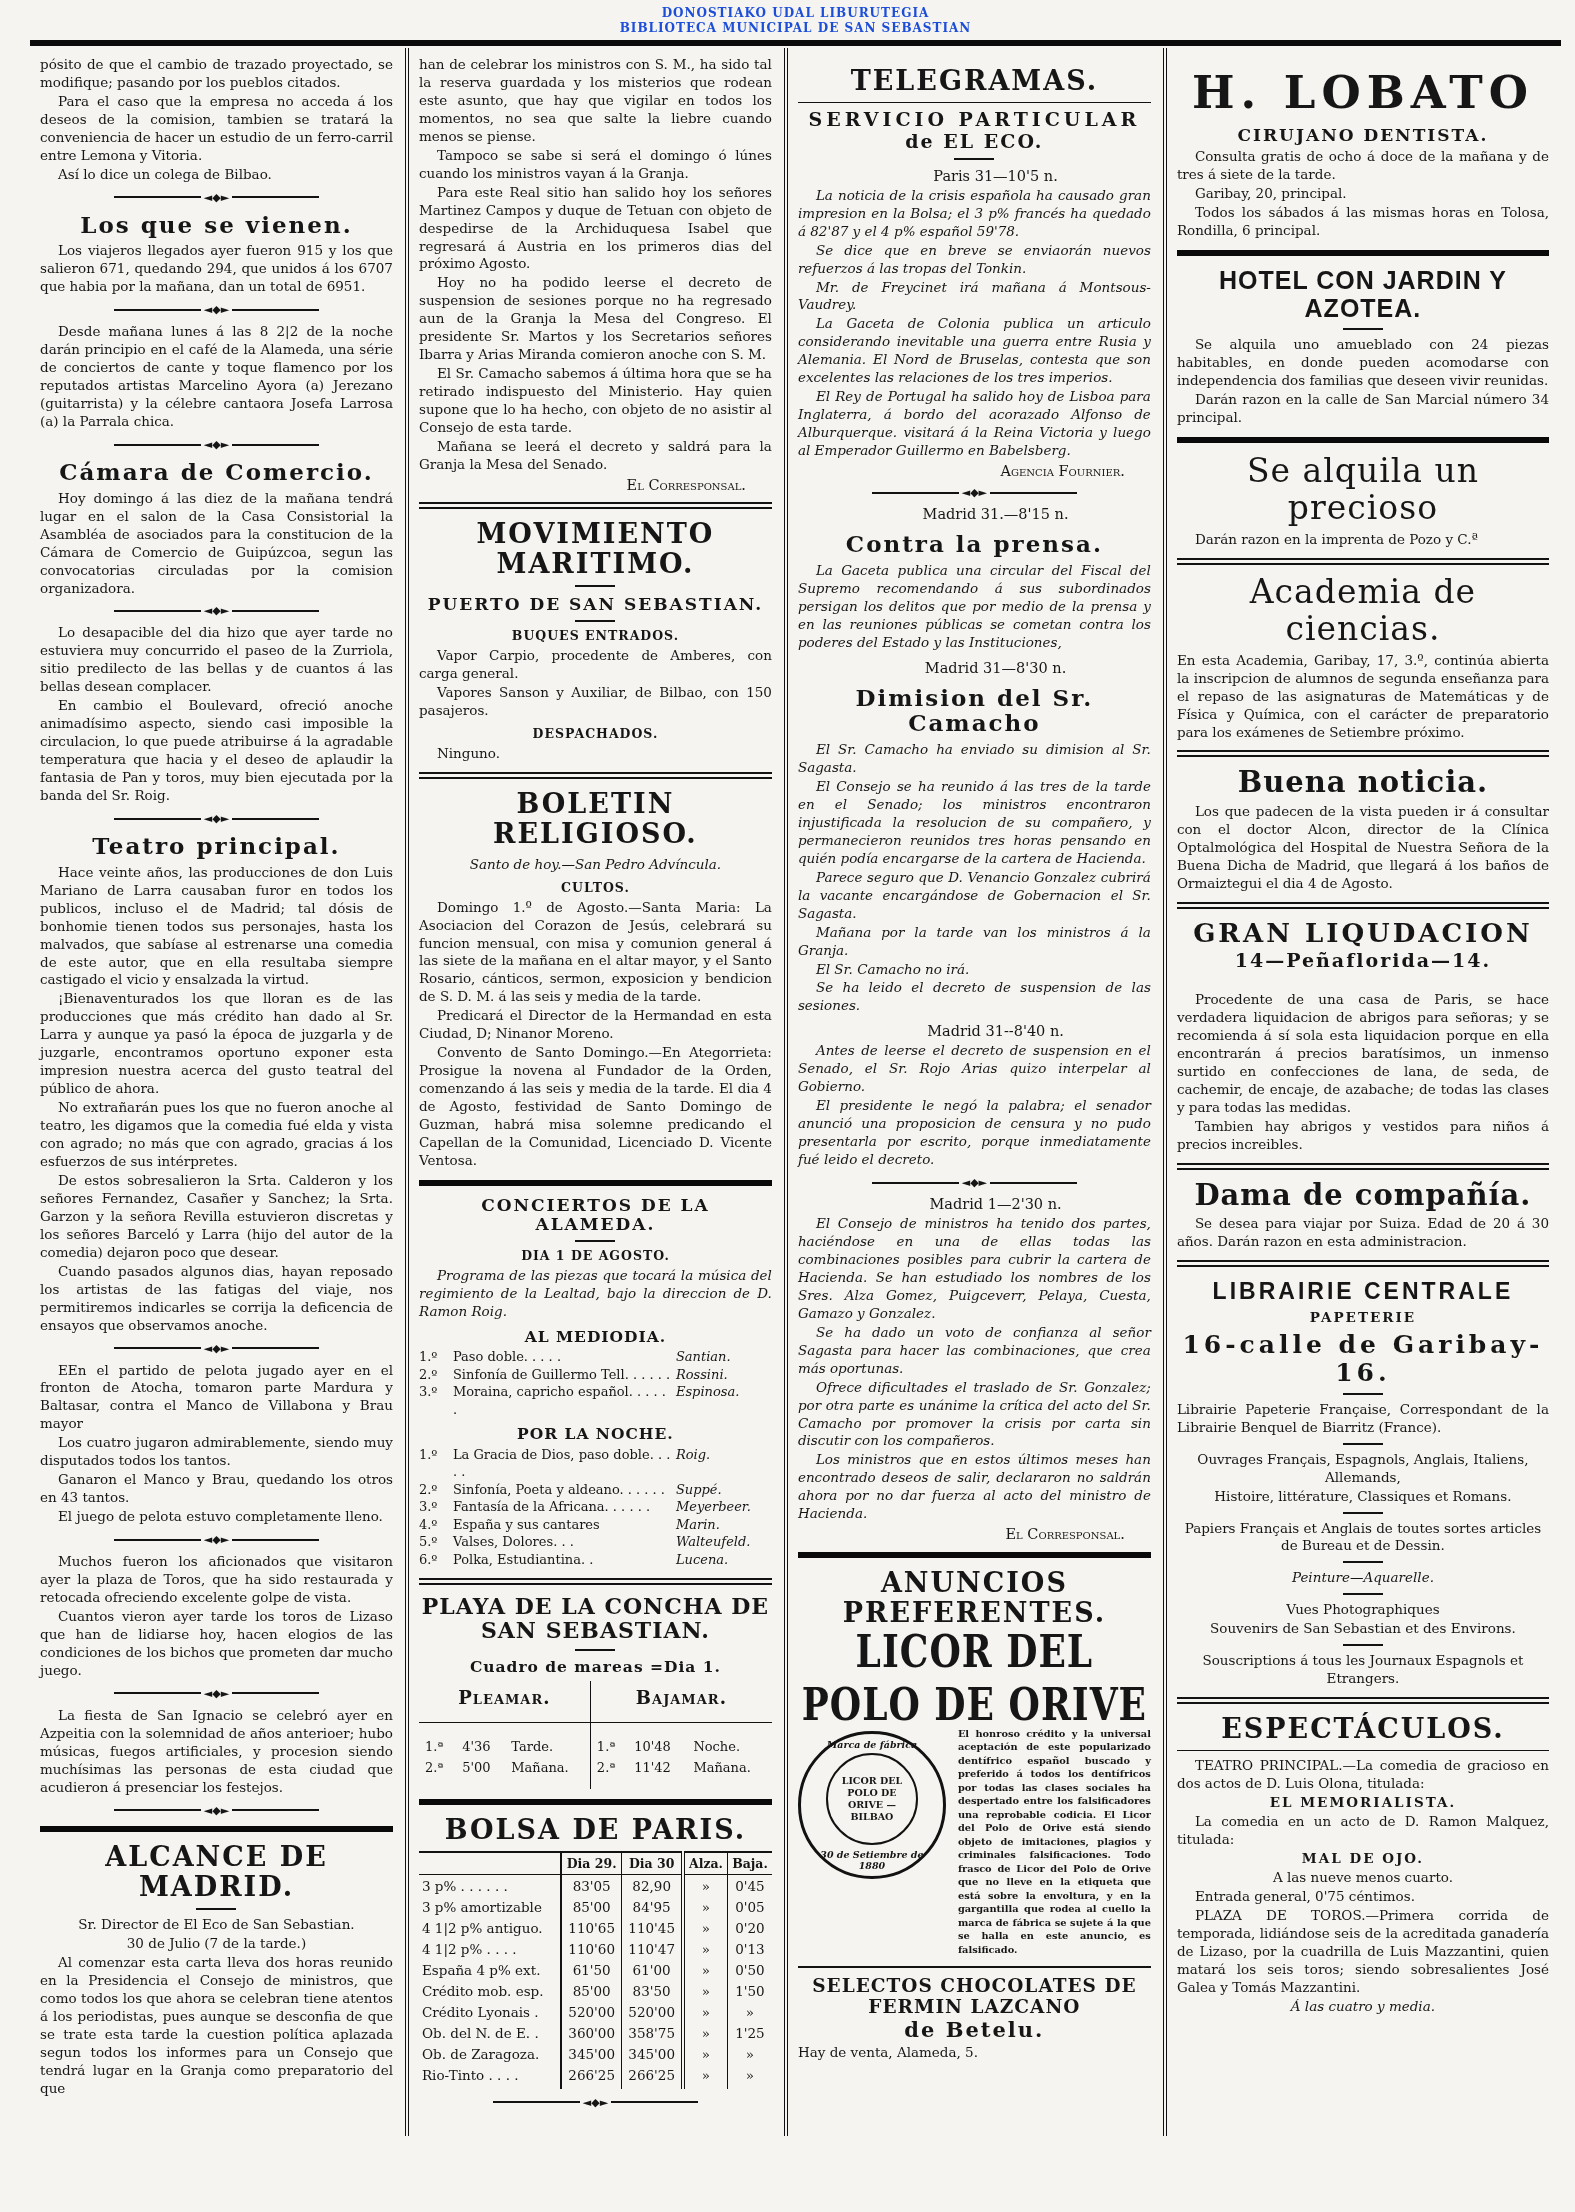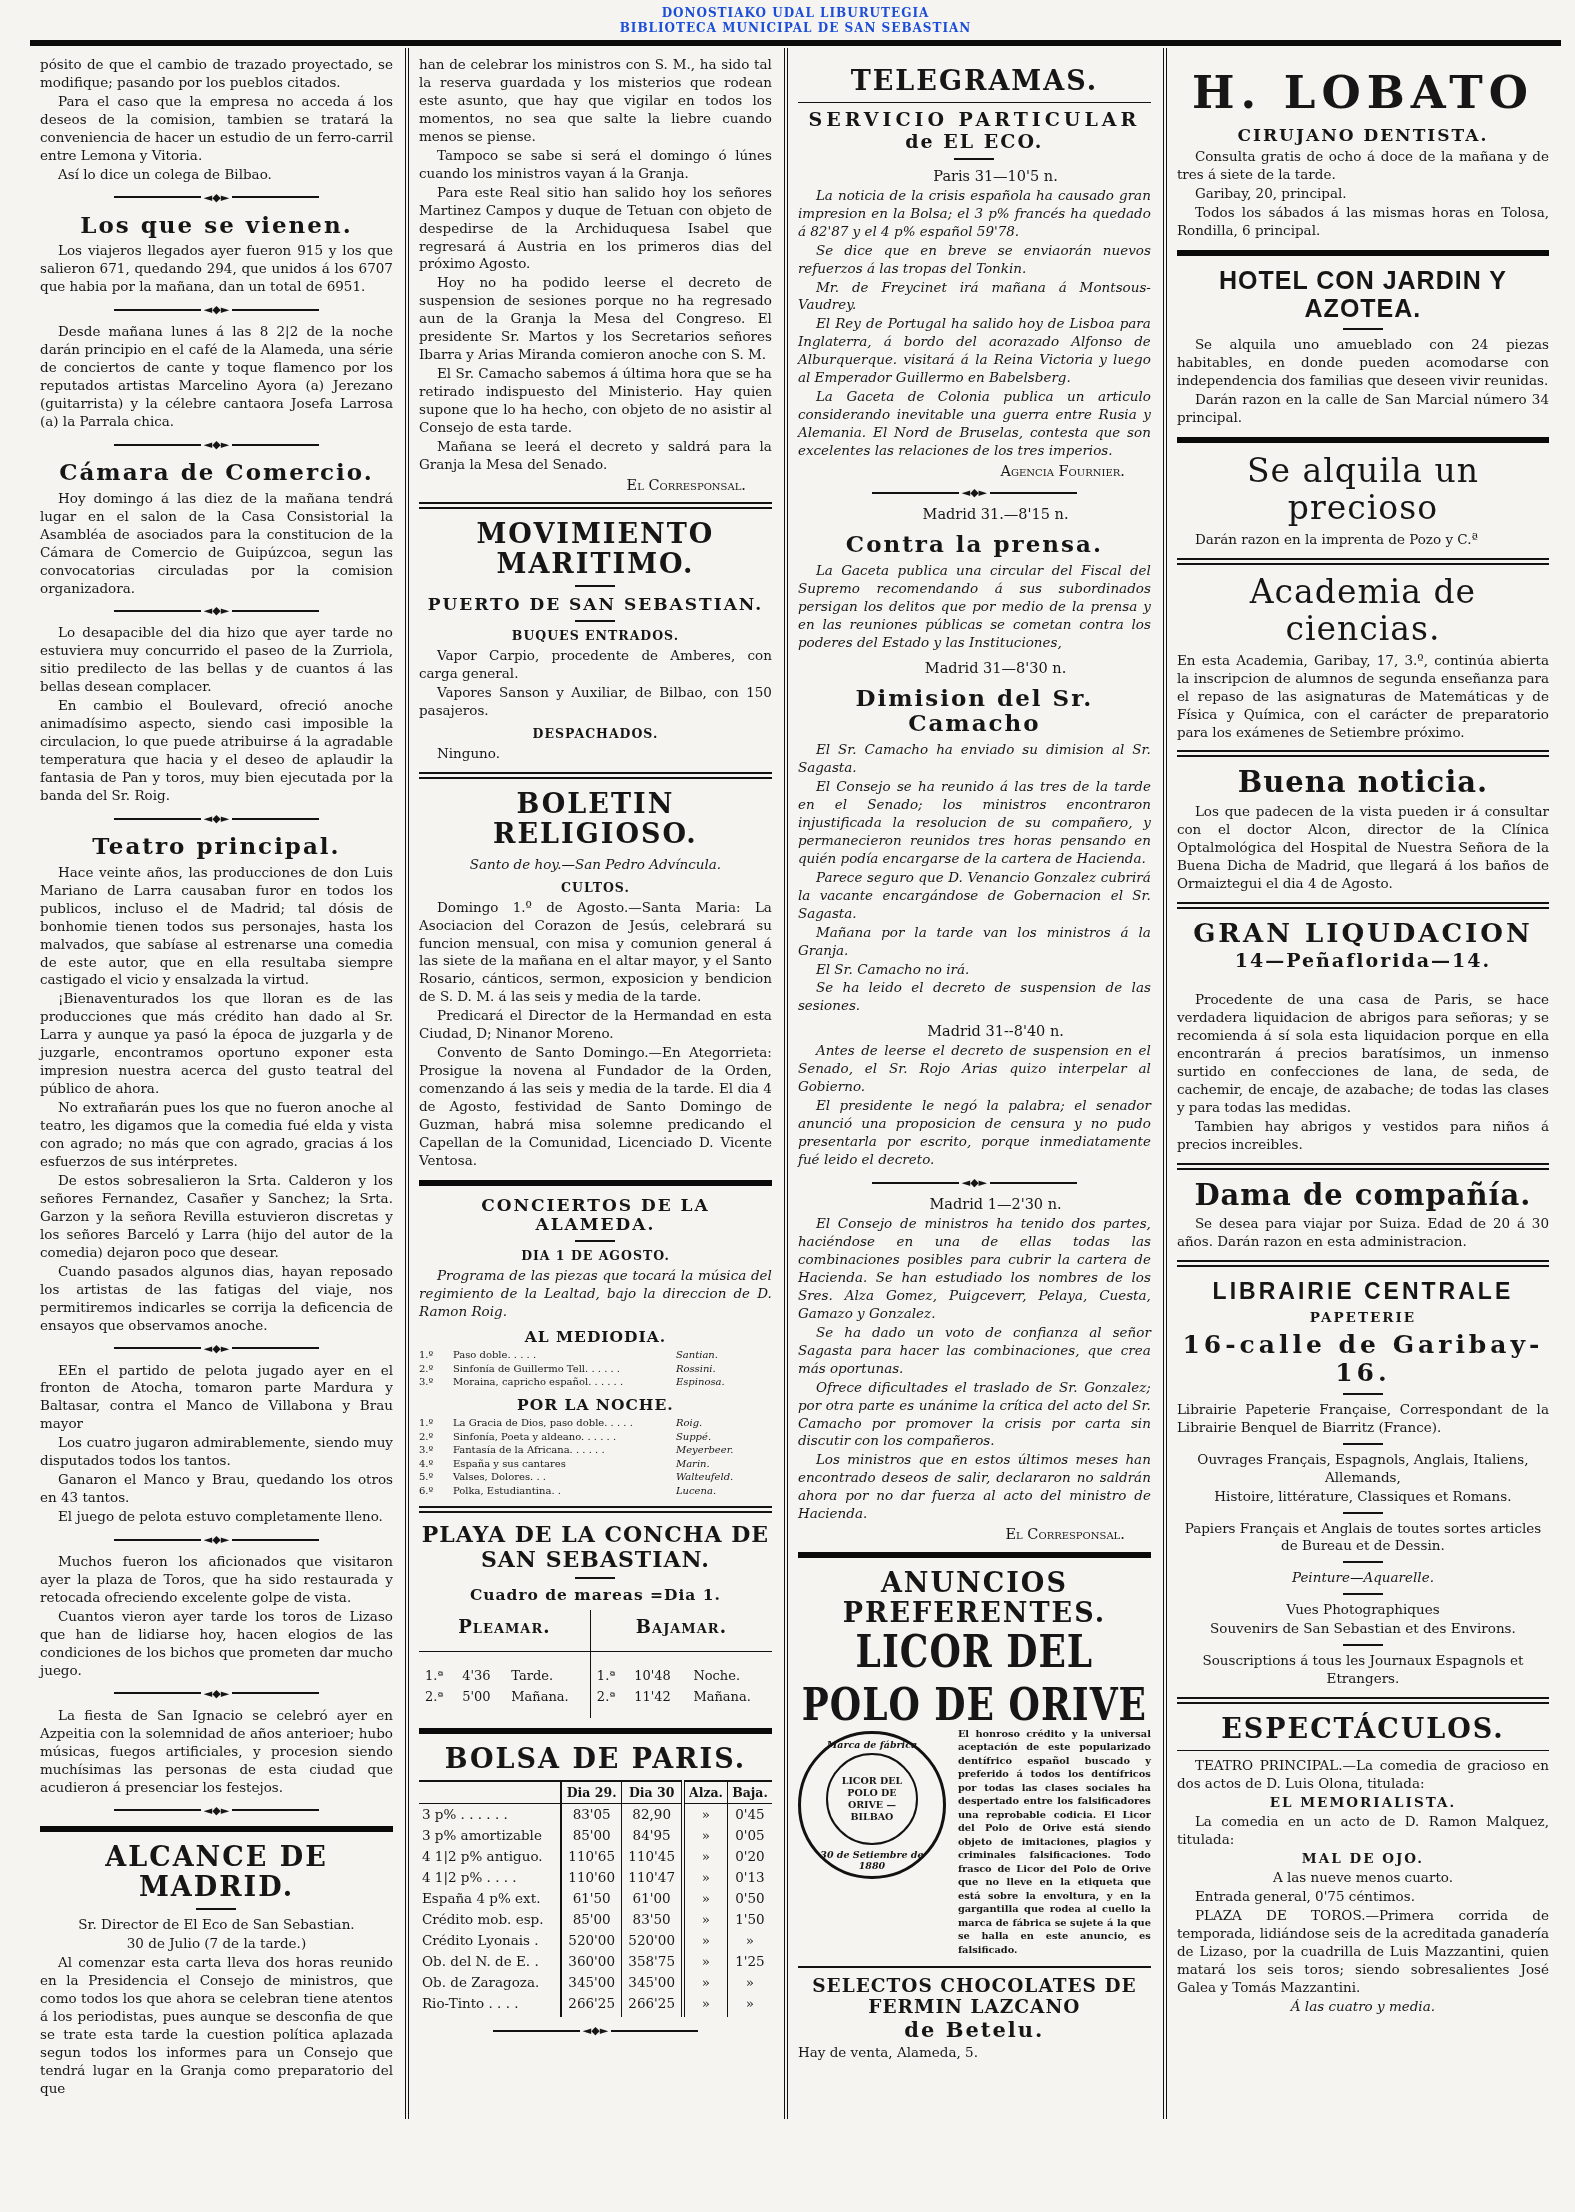--- a/index.html
+++ b/index.html
@@ -51,21 +51,21 @@
   .h.choco2{font-size:21px;letter-spacing:2px;margin:0 0 3px;}
   
   .arrow{display:flex;align-items:center;justify-content:center;width:58%;margin:8px auto;}
   .arrow .ln{flex:1;border-top:2.5px solid #121212;}
   .arrow .dm{margin:0 3px;font-size:11px;line-height:1;}
   .dash{width:40px;border-top:2.5px solid #121212;margin:6px auto;}
   .rule{border-top:1.5px solid #121212;margin:6px 0;}
   .rule2{border-top:2px solid #121212;border-bottom:2px solid #121212;height:3px;margin:9px 0;}
   .ruleH{border-top:6px solid #0a0a0a;margin:10px 0;}
   
-  .prog{display:grid;grid-template-columns:30px 1fr 96px;font-size:10px;line-height:1.35;column-gap:4px;}
+  .prog{display:grid;grid-template-columns:30px 1fr 96px;font-size:13px;line-height:1.35;column-gap:4px;}
   .prog .pt{overflow-wrap:break-word;}
   .prog .pa{font-style:italic;}
   
   table.tides{width:100%;border-collapse:collapse;font-size:13px;margin:6px 0 2px;}
   table.tides th{font-variant:small-caps;font-size:18px;letter-spacing:1px;border-bottom:1.5px solid #121212;padding:6px 0 14px;font-weight:700;}
   table.tides td{padding:3px 6px;}
   table.tides .sep{border-left:1.5px solid #121212;}
   table.tides tbody tr:first-child td{padding-top:16px;}
   table.tides tbody tr:last-child td{padding-bottom:14px;}
   
@@ -373,22 +373,22 @@
       <div class="col">
         <div class="h lg">TELEGRAMAS.</div>
         <div class="rule"></div>
         <div class="h sp">SERVICIO PARTICULAR</div>
         <div class="h sp2">de EL ECO.</div>
         <div class="dash"></div>
         <div class="date">Paris 31—10'5 n.</div>
         <p class="pi">La noticia de la crisis española ha causado gran impresion en la Bolsa; el 3 p% francés ha quedado á 82'87 y el 4 p% español 59'78.</p>
         <p class="pi">Se dice que en breve se enviaorán nuevos refuerzos á las tropas del Tonkin.</p>
         <p class="pi">Mr. de Freycinet irá mañana á Montsous-Vaudrey.</p>
+        <p class="pi">La Gaceta de Colonia publica un articulo considerando inevitable una guerra entre Rusia y Alemania. El Nord de Bruselas, contesta que son excelentes las relaciones de los tres imperios.</p>
         <p class="pi">El Rey de Portugal ha salido hoy de Lisboa para Inglaterra, á bordo del acorazado Alfonso de Alburquerque. visitará á la Reina Victoria y luego al Emperador Guillermo en Babelsberg.</p>
-        <p class="pi">La Gaceta de Colonia publica un articulo considerando inevitable una guerra entre Rusia y Alemania. El Nord de Bruselas, contesta que son excelentes las relaciones de los tres imperios.</p>
         <div class="sig">Agencia Fournier.</div>
         <div class="arrow">
           <span class="ln"></span>
           <span class="dm">◄◆►</span>
           <span class="ln"></span>
         </div>
         <div class="date">Madrid 31.—8'15 n.</div>
         <div class="h md">Contra la prensa.</div>
         <p class="pi">La Gaceta publica una circular del Fiscal del Supremo recomendando á sus subordinados persigan los delitos que por medio de la prensa y en las reuniones públicas se cometan contra los poderes del Estado y las Instituciones,</p>
         <div class="date">Madrid 31—8'30 n.</div>

